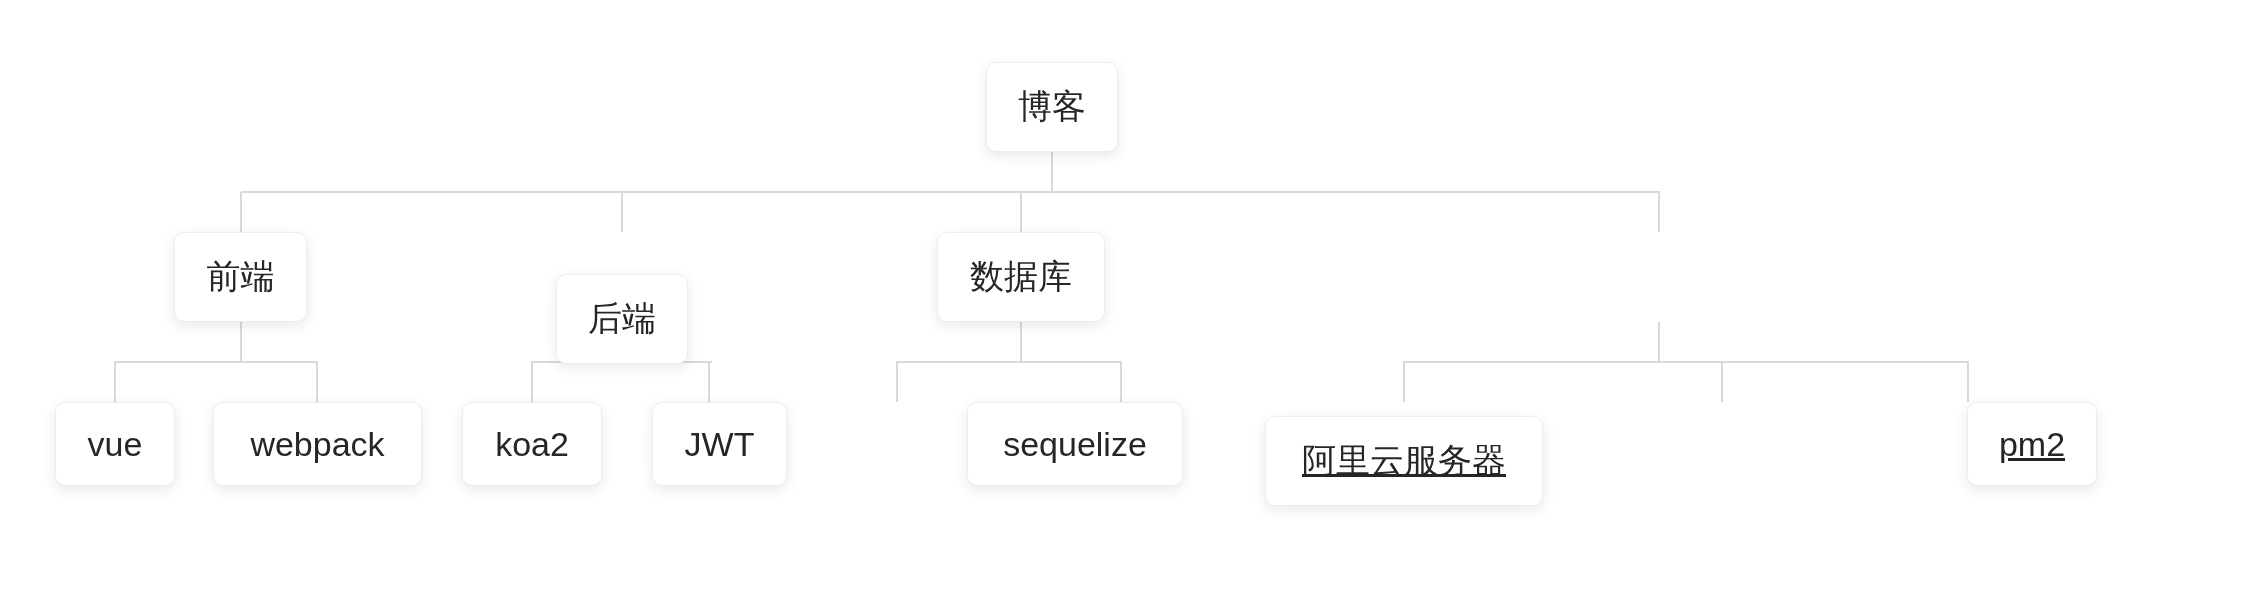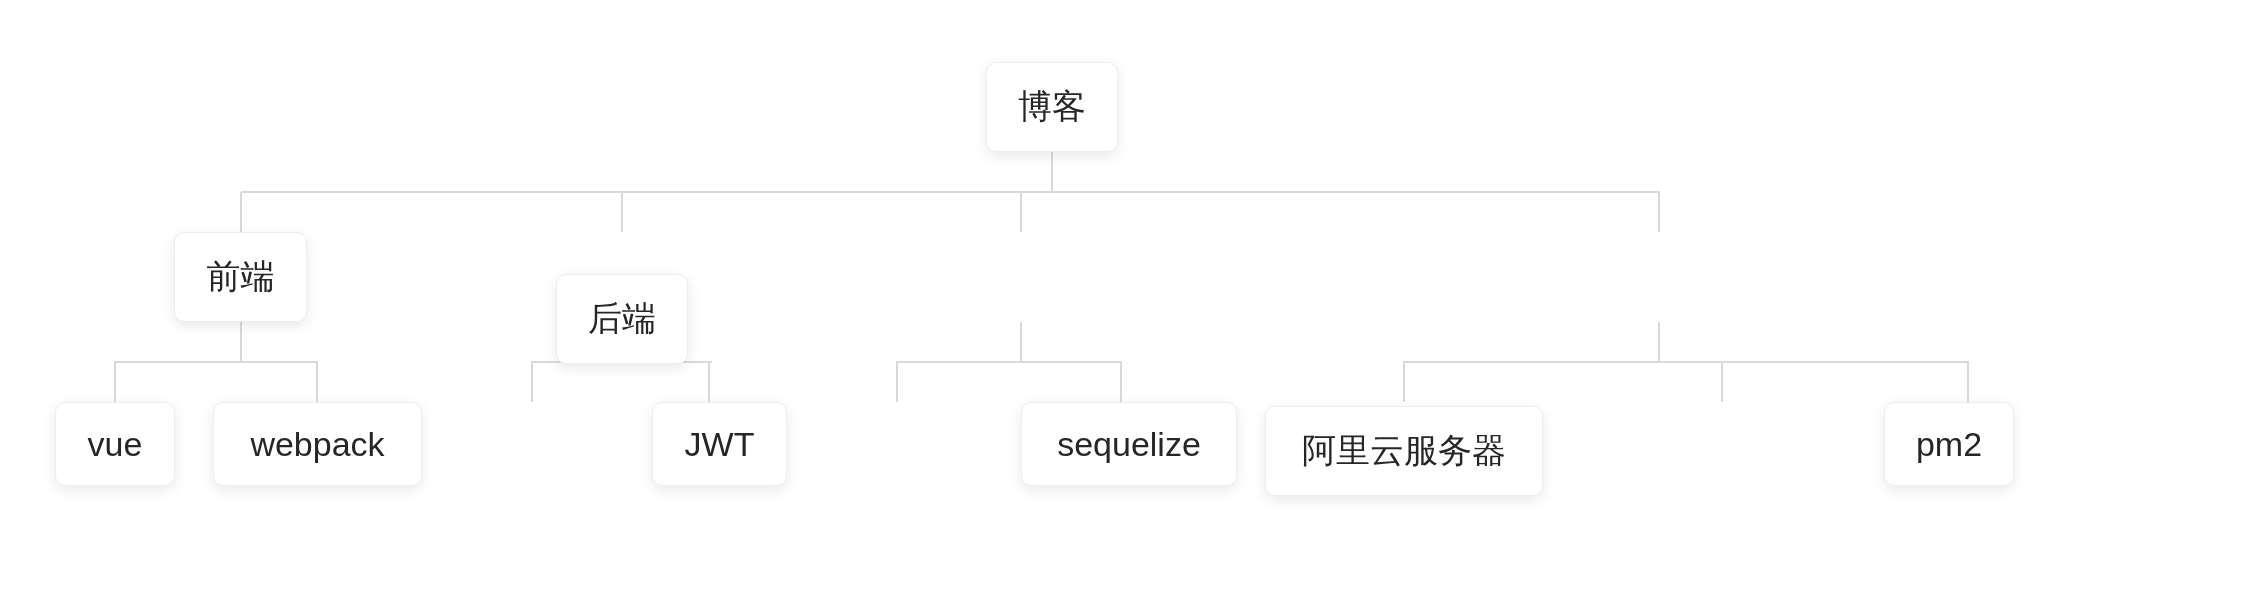--- a/index.html
+++ b/index.html
@@ -69,21 +69,23 @@
   <div class="edge v" style="left:896px;  top:362px; height:40px;"></div>
   <div class="edge v" style="left:1120px; top:362px; height:40px;"></div>
   <div class="edge v" style="left:1403px; top:362px; height:40px;"></div>
   <div class="edge v" style="left:1721px; top:362px; height:40px;"></div>
   <div class="edge v" style="left:1967px; top:362px; height:40px;"></div>
 
   <div class="node" style="left:986px;  top:62px;  width:132px; height:90px;">博客</div>
 
   <div class="node" style="left:174px;  top:232px; width:133px; height:90px;">前端</div>
   <div class="node" style="left:556px;  top:232px; width:132px; height:90px;margin-top:42px;">后端</div>
+  <div class="node" style="left:937px;  top:232px; width:168px; height:90px;">数据库</div>
 
   <div class="node" style="left:55px;   top:402px; width:120px; height:84px;">vue</div>
   <div class="node" style="left:213px;  top:402px; width:209px; height:84px;">webpack</div>
+  <div class="node" style="left:462px;  top:402px; width:140px; height:84px;">koa2</div>
   <div class="node" style="left:652px;  top:402px; width:135px; height:84px;">JWT</div>
-  <div class="node" style="left:1021px; top:402px; width:216px; height:84px;">sequelize</div>
-  <div class="node" style="left:1265px; top:406px; width:278px; height:90px;">阿里云服务器</div>
-  <div class="node" style="left:1884px; top:402px; width:130px; height:84px;">pm2</div>
+  <div class="node" style="left:967px; top:402px; width:216px; height:84px;">sequelize</div>
+  <div class="node" style="left:1265px; top:416px; width:278px; height:90px;text-decoration:underline;">阿里云服务器</div>
+  <div class="node" style="left:1967px; top:402px; width:130px; height:84px;text-decoration:underline;">pm2</div>
 
 </div>
 
 </body></html>

